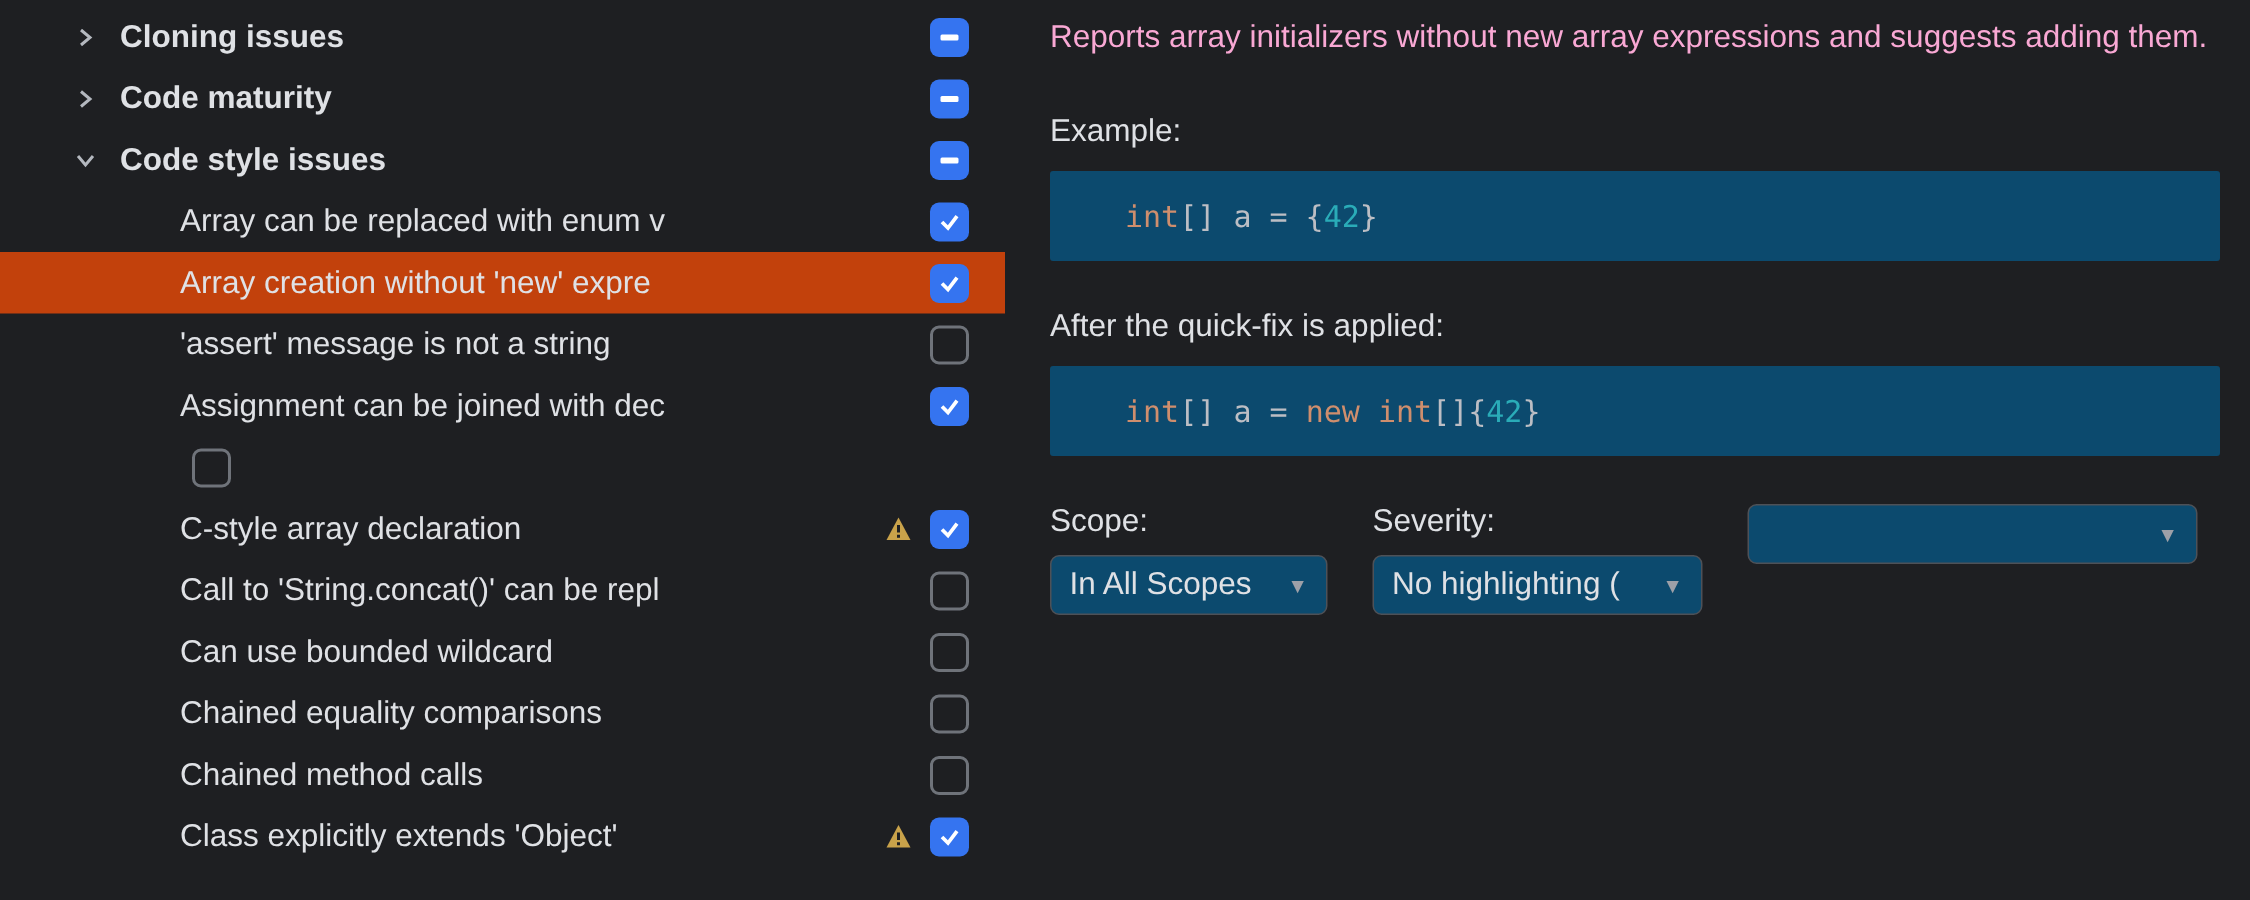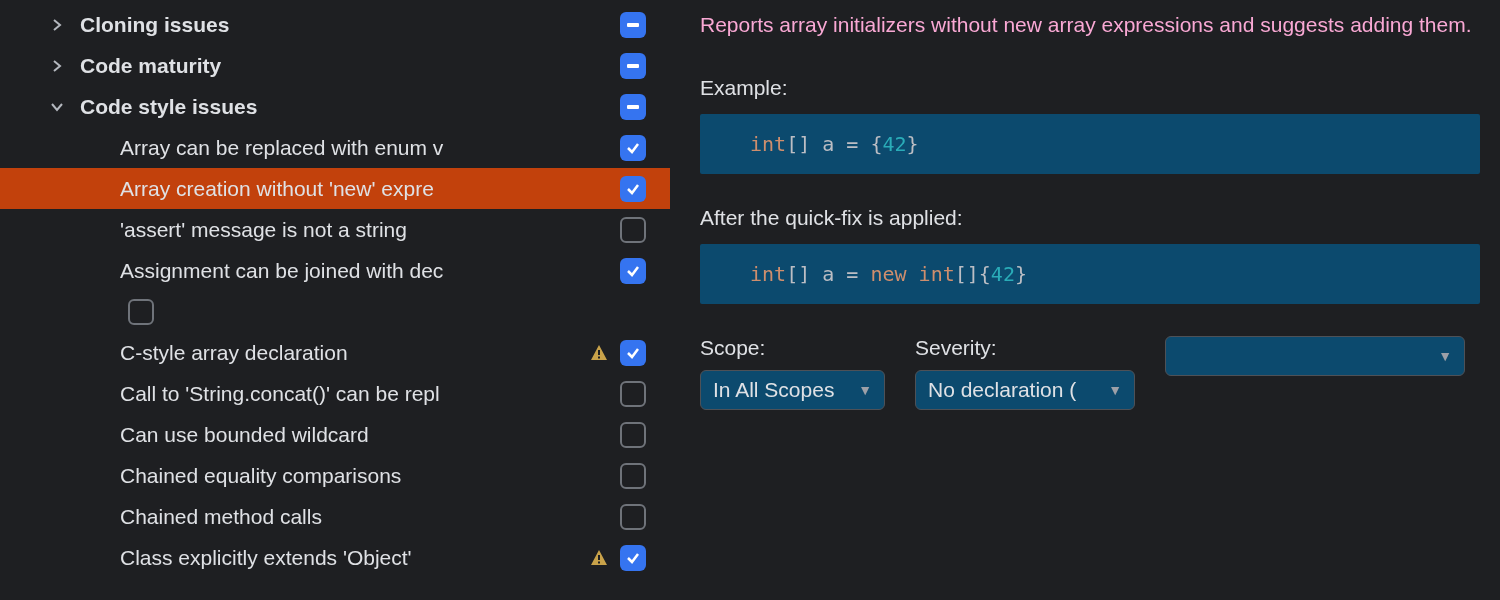--- a/index.html
+++ b/index.html
@@ -308,21 +308,21 @@
     <div class="control-group">
       <span class="control-label">Scope:</span>
       <div class="dropdown" style="min-width:185px">
         <span class="dd-text">In All Scopes</span>
         <span class="dd-arrow">▼</span>
       </div>
     </div>
     <div class="control-group">
       <span class="control-label">Severity:</span>
       <div class="dropdown" style="min-width:220px">
-        <span class="dd-text">No declaration (</span>
+        <span class="dd-text">No highlighting (</span>
         <span class="dd-arrow">▼</span>
       </div>
     </div>
     <div class="control-group">
       <div class="dropdown" style="min-width:300px">
         <span class="dd-text"></span>
         <span class="dd-arrow">▼</span>
       </div>
     </div>
   </div>

